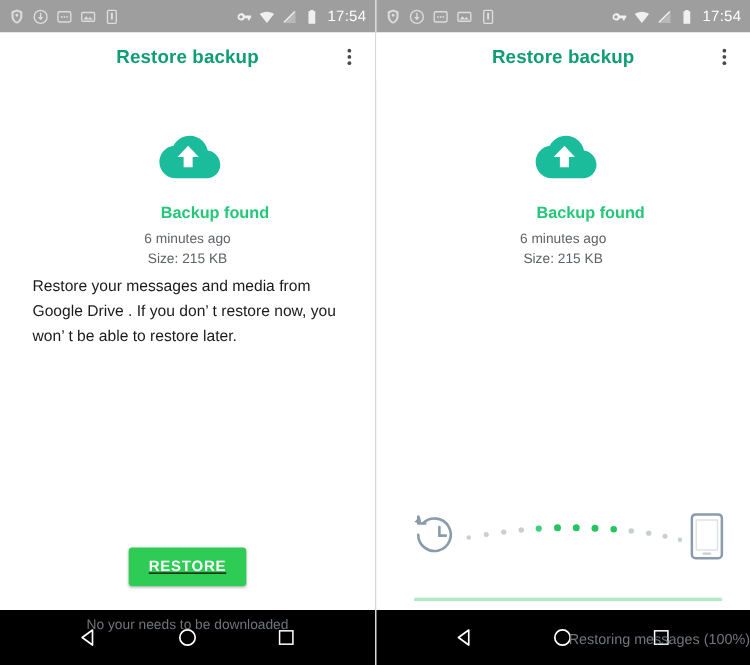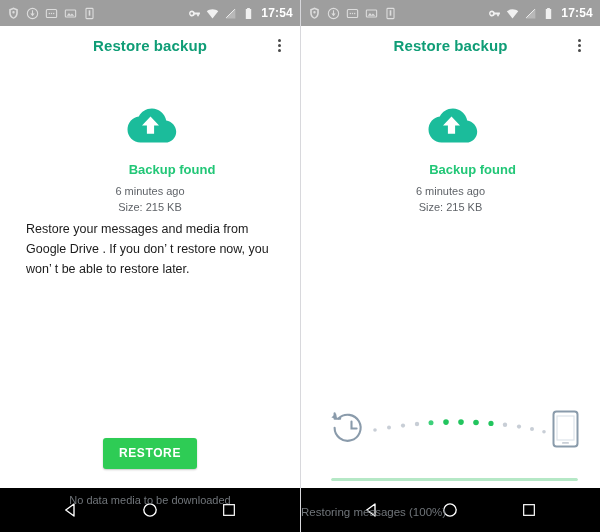--- a/index.html
+++ b/index.html
@@ -57,21 +57,21 @@
   .sicon {
     width: 13px;
     height: 13px;
     display: block;
     opacity: .85;
   }
   .sicon svg { display:block; }
   .clock {
     color: #ffffff;
     font-size: 12px;
-    font-weight: bold;
+    font-weight: normal;
     letter-spacing: .2px;
     margin-left: 1px;
   }
 
   
   .appbar {
     height: 38px;
     display: flex;
     align-items: center;
     justify-content: center;
@@ -148,20 +148,21 @@
 
   
   .buttons {
     position: absolute;
     left: 0;
     right: 0;
     top: 374px;
     display: flex;
     justify-content: center;
     gap: 10px;
+    text-decoration: underline;
   }
   .btn {
     font-size: 12px;
     font-weight: bold;
     letter-spacing: .6px;
     border: none;
     border-radius: 3px;
     padding: 0 16px;
     height: 31px;
     line-height: 31px;
@@ -213,21 +214,21 @@
   .progress-fill {
     height: 100%;
     background: #b5e8c6;
     border-radius: 2px;
   }
   .progress-label {
     position: absolute;
     left: 0;
     right: 0;
     top: 442px;
-    text-align: left;
+    text-align: right;
     font-size: 11.5px;
     color: #70757a;
   }
 
   
   .navbar {
     height: 44px;
     background: #000000;
     display: flex;
     align-items: center;
@@ -333,21 +334,21 @@
       <div class="backup-found">Backup found</div>
       <div class="meta">6 minutes ago</div>
       <div class="meta" style="margin-top:1px">Size: 215 KB</div>
 
       <div class="paragraph">Restore your messages and media from Google Drive . If you don’ t restore now, you won’ t be able to restore later.</div>
 
       <div class="buttons">
         <button class="btn btn-restore">RESTORE</button>
       </div>
 
-      <div class="footnote">No data media to be downloaded</div>
+      <div class="footnote">No your needs to be downloaded</div>
     </div>
 
     <div class="navbar">
       <span class="nav-btn">
         <svg width="18" height="18" viewBox="0 0 24 24">
             <path fill="none" stroke="#ffffff" stroke-width="1.8" stroke-linejoin="round" d="M16 4 5 12l11 8z"></path>
           </svg>
       </span>
       <span class="nav-btn">
         <svg width="18" height="18" viewBox="0 0 24 24">

